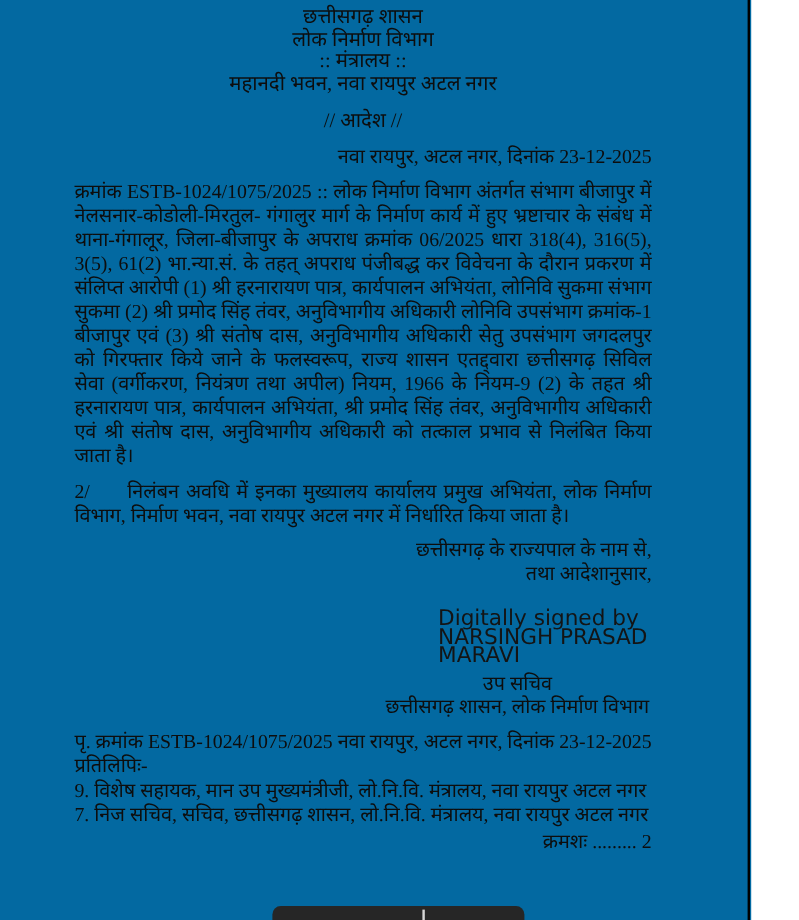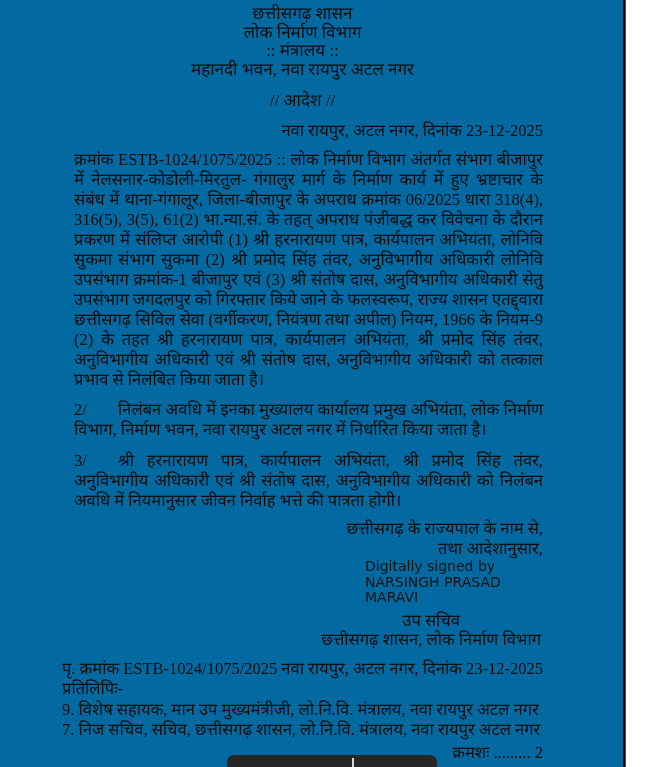--- a/index.html
+++ b/index.html
@@ -9,28 +9,28 @@
     height: 767px;
     background: #0369a1;
     overflow: hidden;
     font-family: "Liberation Serif", "DejaVu Serif", serif;
     color: #0d0d0d;
   }
   .content { margin-left: 62px; margin-right: 83px; }
   .hdr { text-align: center; padding-top: 5px; font-size: 17px; line-height: 18.5px; }
   .order-title { text-align: center; margin-top: 12px; font-size: 17px; line-height: 19px; }
   .date-line { text-align: right; margin-top: 11px; font-size: 16.5px; line-height: 20px; }
-  .body-para { text-align: justify; font-size: 16.5px; line-height: 20px; margin: 9px 0 0 12px; }
+  .body-para { text-align: justify; font-size: 16.5px; line-height: 20px; margin: 9px 0 0 0; }
   .para-num { display: inline-block; width: 44px; }
   .sig-right { display: flex; justify-content: flex-end; margin-top: 8px; }
   .sig-right-inner { text-align: right; font-size: 16.5px; line-height: 20px; }
   .dig-sig {
-    margin-left: 303px; margin-top: 0;
+    margin-left: 303px; margin-top: 20px;
     font-family: "DejaVu Sans", "Liberation Sans", sans-serif;
-    font-size: 14px; line-height: 15.5px; color: #141414;
+    font-size: 18px; line-height: 15.5px; color: #141414;
   }
   .sig-name { display: flex; justify-content: flex-end; margin-top: 5px; }
   .sig-name-inner { text-align: center; font-size: 16.5px; line-height: 19.5px; margin-right: 2px; }
   .endorse { margin-top: 9px; font-size: 16.5px; line-height: 20.5px; }
   .copy-line { font-size: 16.5px; line-height: 20.5px; }
   .continuation { text-align: right; font-size: 16.5px; line-height: 20px; margin-top: 2px; }
   .page-edge-line { position: absolute; top: 0; right: 1px; width: 2px; height: 100%; background: #000000; }
   .bottom-bar {
     position: absolute; left: 227px; top: 755px; width: 210px; height: 14px;
     background: #262626; border-radius: 7px 7px 0 0;
@@ -52,21 +52,20 @@
     </div>
 
     <div class="order-title">// आदेश //</div>
 
     <div class="date-line">नवा रायपुर, अटल नगर, दिनांक 23-12-2025</div>
 
     <p class="body-para">क्रमांक ESTB-1024/1075/2025 :: लोक निर्माण विभाग अंतर्गत संभाग बीजापुर में नेलसनार-कोडोली-मिरतुल- गंगालुर मार्ग के निर्माण कार्य में हुए भ्रष्टाचार के संबंध में थाना-गंगालूर, जिला-बीजापुर के अपराध क्रमांक 06/2025 धारा 318(4), 316(5), 3(5), 61(2) भा.न्या.सं. के तहत् अपराध पंजीबद्ध कर विवेचना के दौरान प्रकरण में संलिप्त आरोपी (1) श्री हरनारायण पात्र, कार्यपालन अभियंता, लोनिवि सुकमा संभाग सुकमा (2) श्री प्रमोद सिंह तंवर, अनुविभागीय अधिकारी लोनिवि उपसंभाग क्रमांक-1 बीजापुर एवं (3) श्री संतोष दास, अनुविभागीय अधिकारी सेतु उपसंभाग जगदलपुर को गिरफ्तार किये जाने के फलस्वरूप, राज्य शासन एतद्द्वारा छत्तीसगढ़ सिविल सेवा (वर्गीकरण, नियंत्रण तथा अपील) नियम, 1966 के नियम-9 (2) के तहत श्री हरनारायण पात्र, कार्यपालन अभियंता, श्री प्रमोद सिंह तंवर, अनुविभागीय अधिकारी एवं श्री संतोष दास, अनुविभागीय अधिकारी को तत्काल प्रभाव से निलंबित किया जाता है।</p>
 
     <p class="body-para" style="margin-top:10px;"><span class="para-num">2/</span><span>निलंबन अवधि में इनका मुख्यालय कार्यालय प्रमुख अभियंता, लोक निर्माण विभाग, निर्माण भवन, नवा रायपुर अटल नगर में निर्धारित किया जाता है।</span></p>
 
-    <p class="body-para" style="margin-top:11px;"><span class="para-num">3/</span><span>श्री हरनारायण पात्र, कार्यपालन अभियंता, श्री प्रमोद सिंह तंवर, अनुविभागीय अधिकारी एवं श्री संतोष दास, अनुविभागीय अधिकारी को निलंबन अवधि में नियमानुसार जीवन निर्वाह भत्ते की पात्रता होगी।</span></p>
 
     <div class="sig-right">
       <div class="sig-right-inner">
         <div>छत्तीसगढ़ के राज्यपाल के नाम से,</div>
         <div>तथा आदेशानुसार,</div>
       </div>
     </div>
 
     <div class="dig-sig">
       <div>Digitally signed by</div>

